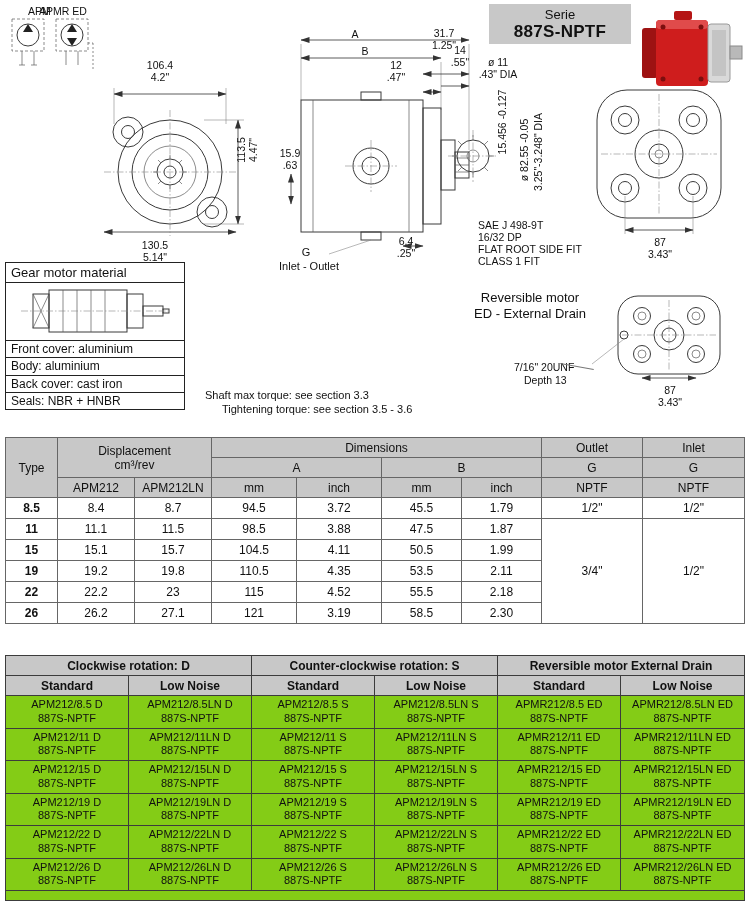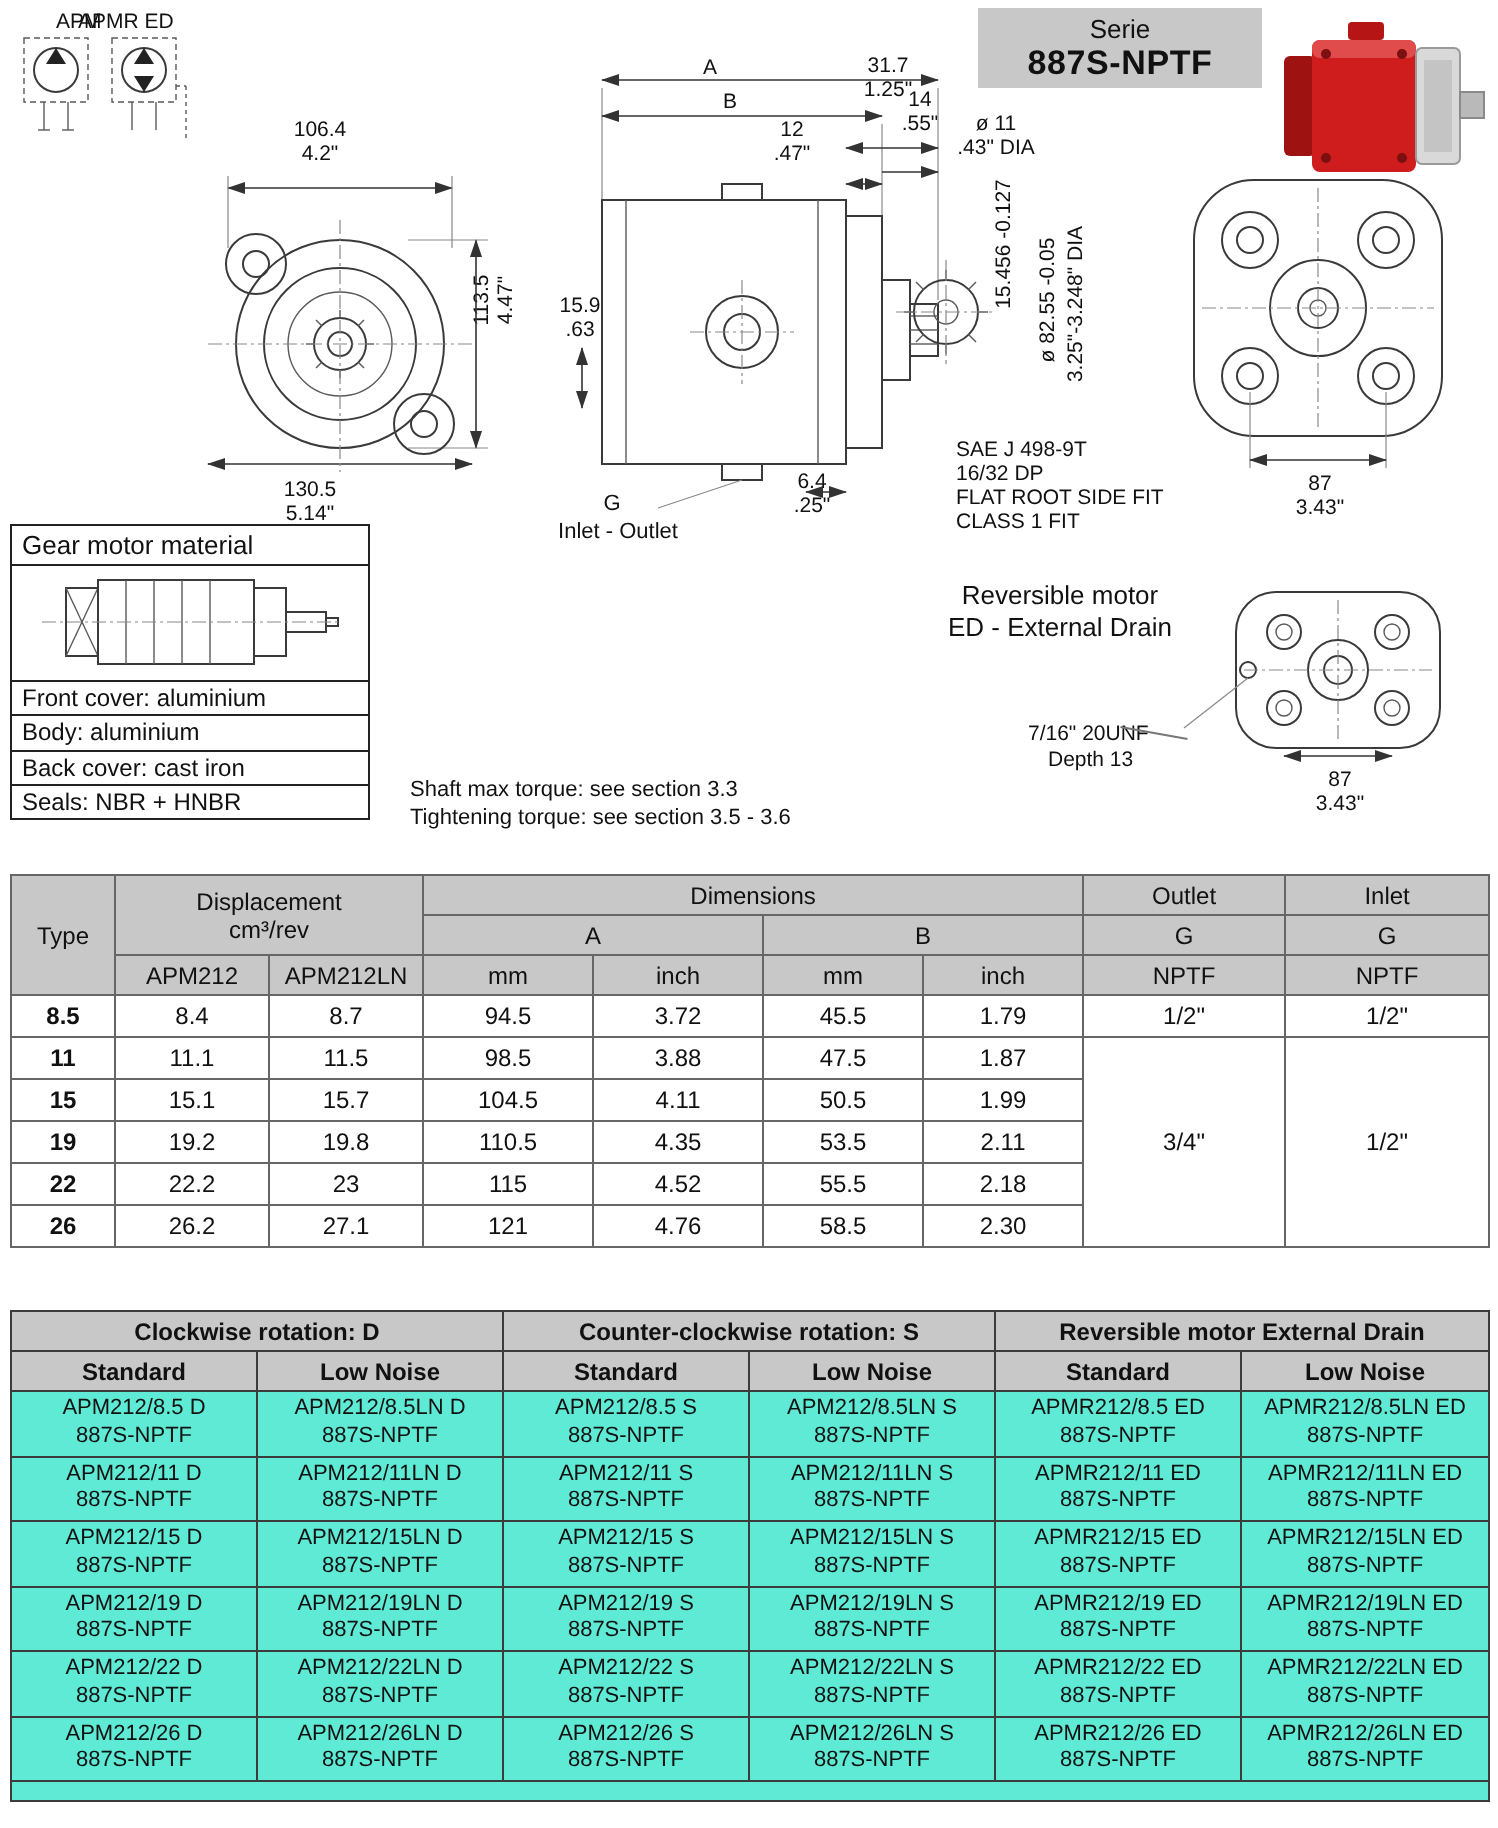--- a/index.html
+++ b/index.html
@@ -40,21 +40,21 @@
   #dim-table { position:absolute; left:5px; top:437px; width:739px; border-collapse:collapse; table-layout:fixed; }
   #dim-table th, #dim-table td { border:1px solid #666; text-align:center; vertical-align:middle; font-size:12px; padding:1px 2px; }
   #dim-table th { background:#c8c8c8; font-weight:normal; height:20px; }
   #dim-table td { background:#fff; height:21px; }
   #dim-table .tc { font-weight:bold; }
 
   
   #model-table { position:absolute; left:5px; top:655px; width:739px; border-collapse:collapse; table-layout:fixed;border-radius:11px; }
   #model-table th, #model-table td { border:1px solid #3c3c3c; text-align:center; vertical-align:middle; }
   #model-table th { background:#c8c8c8; font-weight:bold; font-size:12px; height:20px; padding:1px; }
-  #model-table td { background:#5eead4; font-size:11px; line-height:1.25; padding:2px 1px; }
+  #model-table td { background:#84cc16; font-size:11px; line-height:1.25; padding:2px 1px; }
   #model-table .empty-row td { height:10px; padding:0; }
 
   .leader { position:absolute; width:34px; height:1px; background:#777; transform:rotate(10deg); }
 </style>
 </head>
 <body>
 
 <div id="canvas">
 
   <svg width="0" height="0" class="abs">
@@ -264,21 +264,21 @@
         <line x1="2" y1="26" x2="150" y2="26" class="dash"></line>
       </svg>
     </div>
     <div class="mat-line">Front cover: aluminium</div>
     <div class="mat-line">Body: aluminium</div>
     <div class="mat-line">Back cover: cast iron</div>
     <div class="mat-line">Seals: NBR + HNBR</div>
   </div>
 
   <span class="note" style="left:205px; top:389px;">Shaft max torque: see section 3.3</span>
-  <span class="note" style="left:205px; top:403px;">Tightening torque: see section 3.5 - 3.6</span>
+  <span class="note" style="left:222px; top:403px;">Tightening torque: see section 3.5 - 3.6</span>
 
   <span class="rev-title" style="left:455px; top:290px;">Reversible motor</span>
   <span class="rev-title" style="left:455px; top:306px;">ED - External Drain</span>
 
   <svg class="abs" style="left:588px; top:292px;" width="157" height="90" viewBox="0 0 157 90">
     <rect x="30" y="4" width="102" height="78" rx="20" class="tline"></rect>
     <circle cx="54" cy="24" r="8.5" class="tline"></circle>
     <circle cx="54" cy="24" r="4" class="thin"></circle>
     <circle cx="108" cy="24" r="8.5" class="tline"></circle>
     <circle cx="108" cy="24" r="4" class="thin"></circle>
@@ -389,21 +389,21 @@
         <td>115</td>
         <td>4.52</td>
         <td>55.5</td>
         <td>2.18</td>
       </tr>
       <tr>
         <td class="tc">26</td>
         <td>26.2</td>
         <td>27.1</td>
         <td>121</td>
-        <td>4.76</td>
+        <td>3.19</td>
         <td>58.5</td>
         <td>2.30</td>
       </tr>
     </tbody>
   </table>
 
   <table id="model-table">
     <colgroup>
       <col style="width:123px">
         <col style="width:123px">

